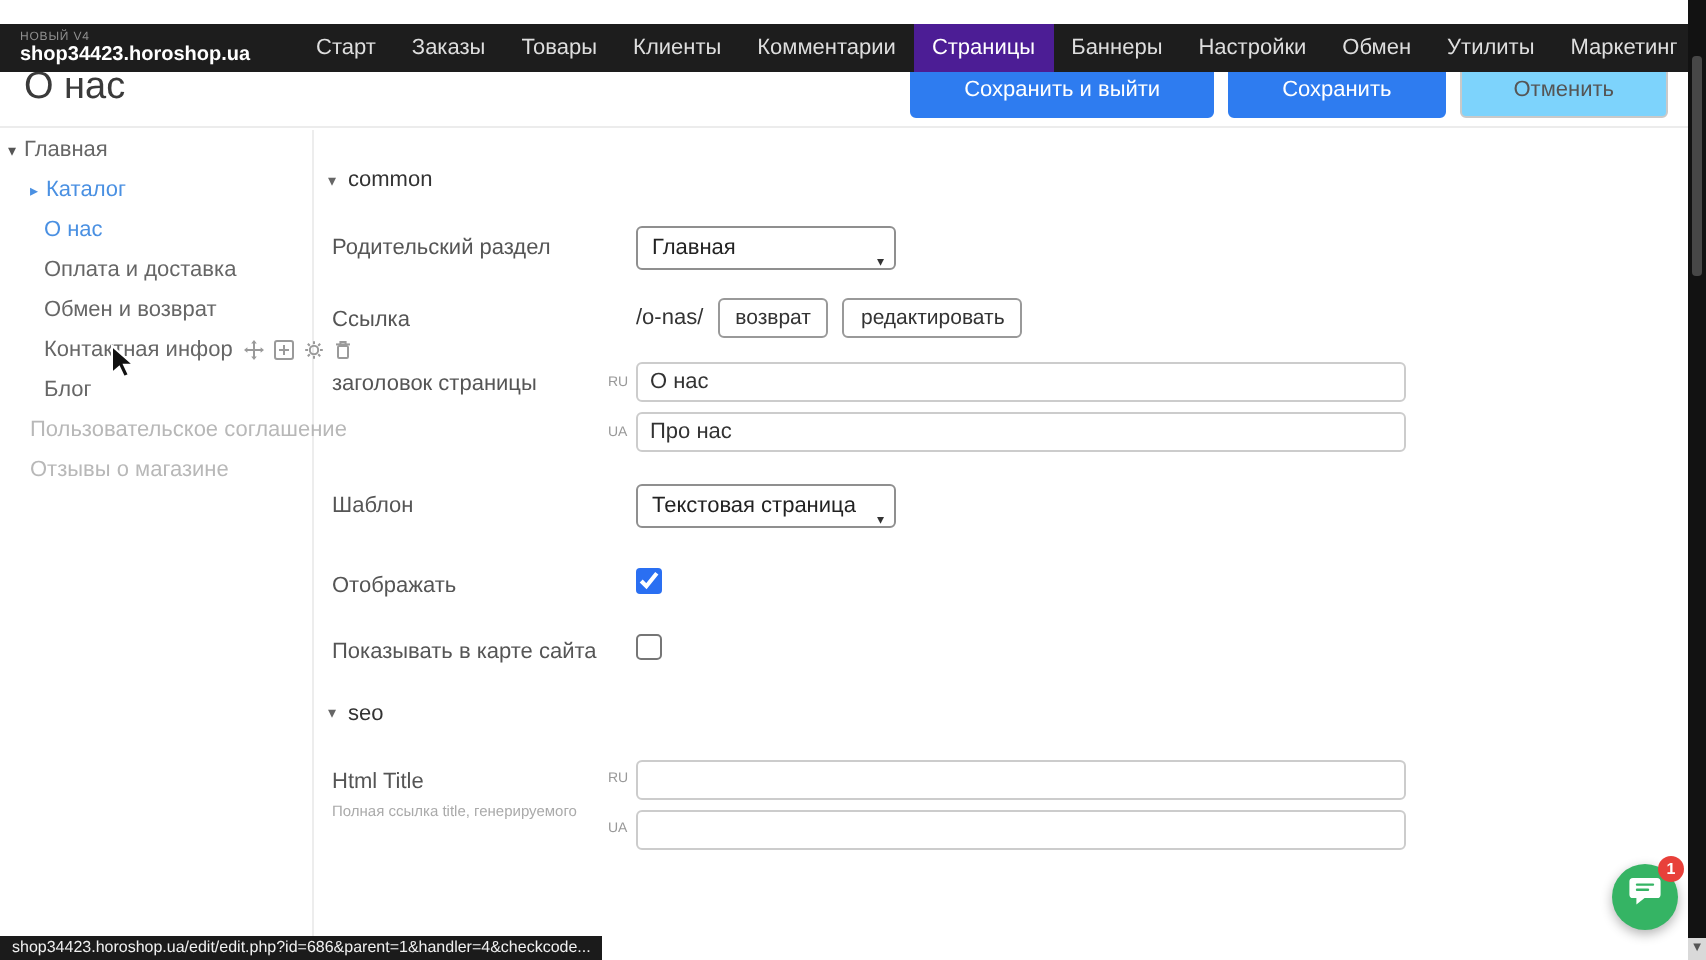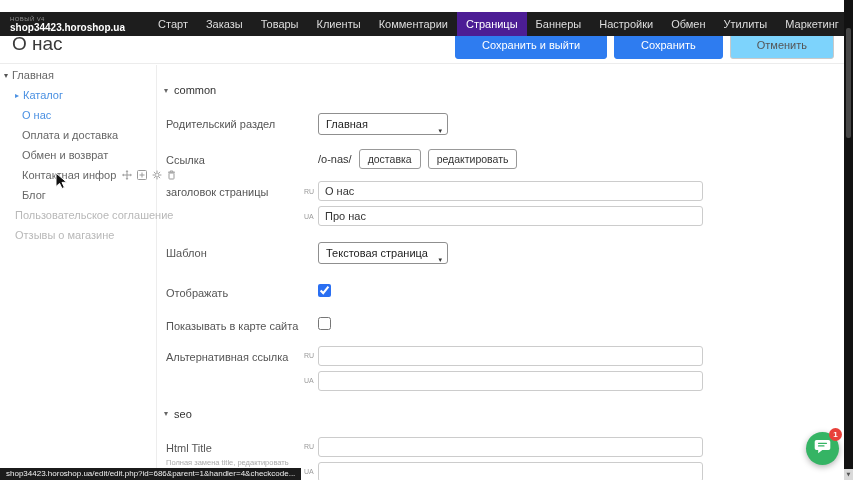--- a/index.html
+++ b/index.html
@@ -187,21 +187,21 @@
         </div>
       </div>
     </div>
 
     <div class="frow mb12">
       <div class="frow-label">Ссылка</div>
       <div class="fields">
         <div class="fline">
           <span class="lang"></span>
           <span class="linktext">/o-nas/</span>
-          <button class="minibtn">доставка</button>
+          <button class="minibtn">возврат</button>
           <button class="minibtn">редактировать</button>
         </div>
       </div>
     </div>
 
     <div class="frow mb16">
       <div class="frow-label">заголовок страницы</div>
       <div class="fields">
         <div class="fline">
           <span class="lang">RU</span>
@@ -240,43 +240,30 @@
     <div class="frow mb12">
       <div class="frow-label">Показывать в карте сайта</div>
       <div class="fields">
         <div class="fline">
           <span class="lang"></span>
           <input class="checkbox" type="checkbox" style="">
         </div>
       </div>
     </div>
 
-    <div class="frow mb16">
-      <div class="frow-label">Альтернативная ссылка</div>
-      <div class="fields">
-        <div class="fline">
-          <span class="lang">RU</span>
-          <input class="tinput" type="text" style="">
-        </div>
-        <div class="fline">
-          <span class="lang">UA</span>
-          <input class="tinput" type="text" style="">
-        </div>
-      </div>
-    </div>
 
     <div class="section-head seo-head">
       <span class="section-caret">▾</span>
       <span class="section-title">seo</span>
     </div>
 
     <div class="frow">
       <div class="frow-label">
         <span>Html Title</span>
-        <div class="hint">Полная замена title, редактировать</div>
+        <div class="hint">Полная ссылка title, генерируемого</div>
       </div>
       <div class="fields">
         <div class="fline">
           <span class="lang">RU</span>
           <input class="tinput" type="text" style="">
         </div>
         <div class="fline">
           <span class="lang">UA</span>
           <input class="tinput" type="text" style="">
         </div>

